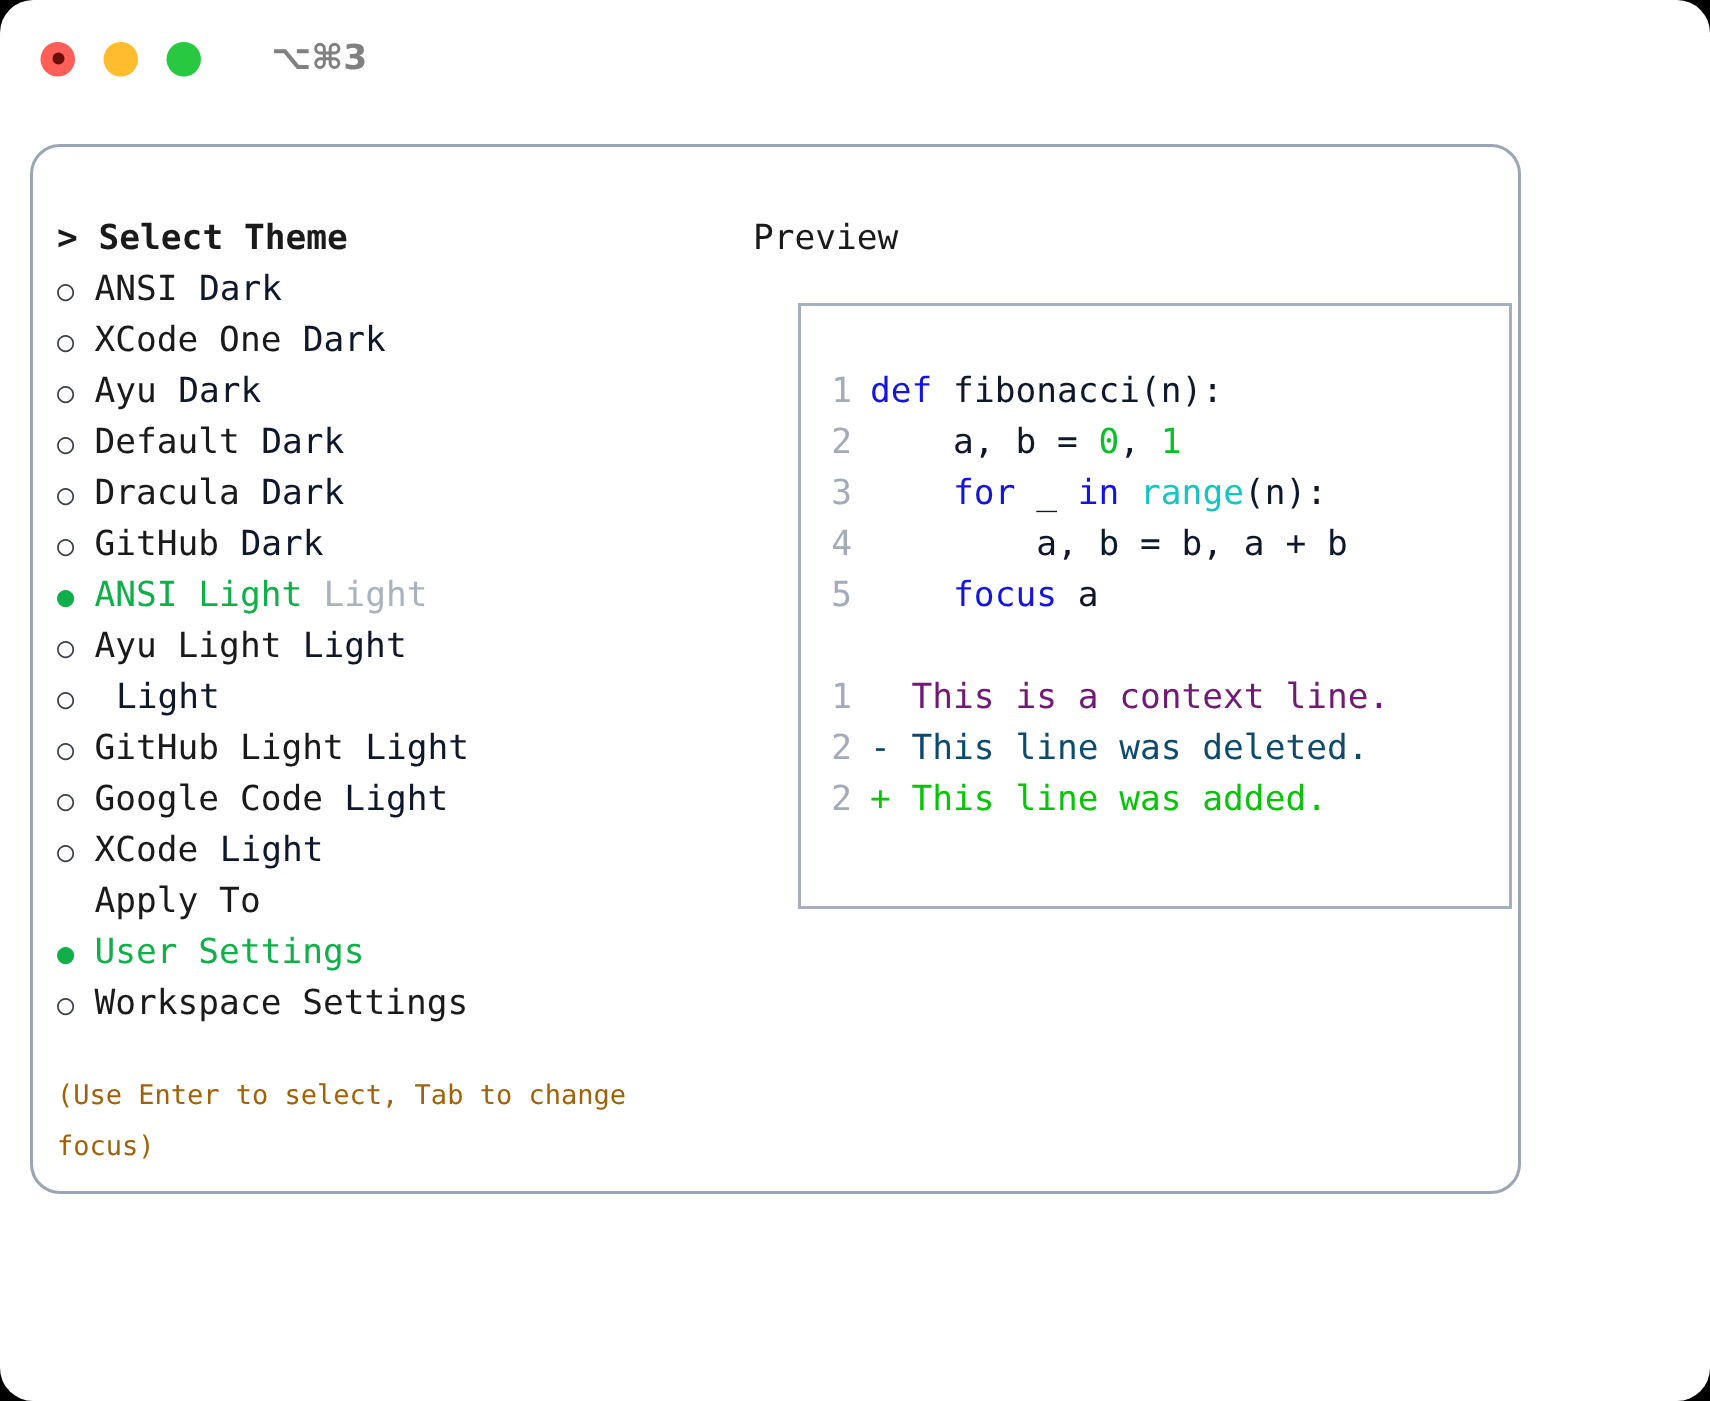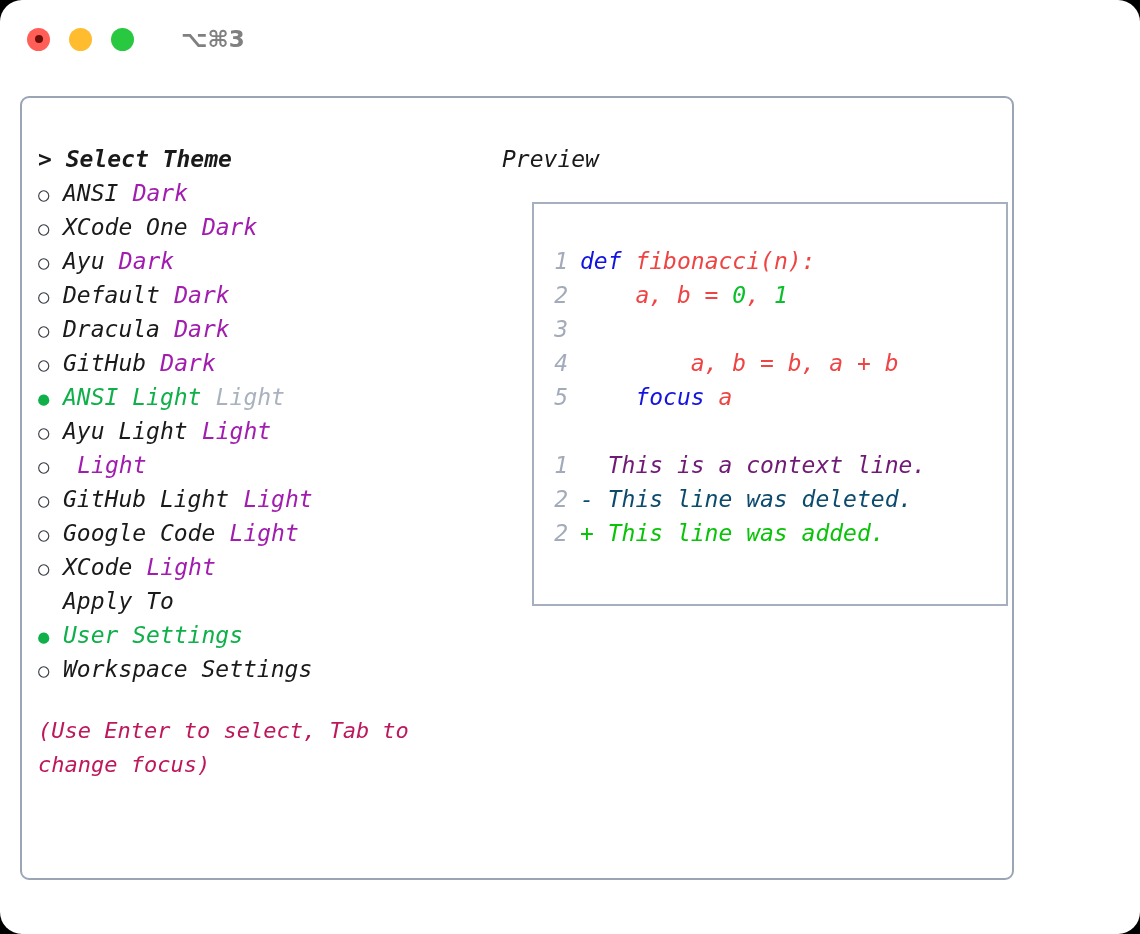--- a/index.html
+++ b/index.html
@@ -65,26 +65,25 @@
     letter-spacing: 0px;
     line-height: 1;
   }
 
   
   #app-panel {
     position: absolute;
     left: 20px;
     top: 96px;
     width: 994px;
-    height: 784px;
+    height: 700px;
     border: 2px solid #9aa5b5;
-    border-radius: 9px;
+    border-radius: 20px;
     box-sizing: border-box;
     background: #ffffff;
-    font-style: italic;
   }
 
   
   #theme-column {
     position: absolute;
     left: 16px;
     top: 44px;
     width: 440px;
   }
   #preview-column {
@@ -115,42 +114,42 @@
     display: inline-block;
     width: 25px;
     flex: 0 0 25px;
     font-size: 19px;
     color: #3a3f47;
   }
   .bullet.on { color: #0fb04a; }
   .opt-name { color: #1a1a1a; }
   .opt-row.selected .opt-name { color: #0fb04a; }
   .opt-kind {
-    color: #a21caf;
+    color: #0f172a;
     margin-left: 0.62em;
   }
   .opt-row.selected .opt-kind { color: #a9b2bf; }
 
   .group-header {
     display: flex;
     align-items: baseline;
     height: 34px;
     font-size: 23px;
     line-height: 34px;
     white-space: pre;
     color: #1a1a1a;
     text-align: right;
   }
   .group-header .bullet { color: transparent; }
 
   #hint-text {
     margin-top: 28px;
-    font-size: 22px;
-    line-height: 34px;
-    color: #be185d;
+    font-size: 18px;
+    line-height: 34px;
+    color: #a16207;
     width: 410px;
     white-space: pre-wrap;
   }
 
   
   #preview-box {
     position: absolute;
     left: 30px;
     top: 60px;
     width: 476px;
@@ -173,21 +172,21 @@
     flex: 0 0 46px;
     text-align: right;
     color: #a3abba;
     padding-right: 12px;
     box-sizing: border-box;
   }
   .code-text { color: #1a1a1a; }
   .tok-kw   { color: #1414e0; }
   .tok-fn   { color: #17c4c4; }
   .tok-num  { color: #0bbf2b; }
-  .tok-plain{ color: #ef4444; }
+  .tok-plain{ color: #0f172a; }
 
   .blank-line { height: 34px; }
 
   .diff-ctx  { color: #701a75; }
   .diff-del  { color: #0c4a6e; }
   .diff-add  { color: #09c309; }
 </style>
 </head>
 <body>
 
@@ -237,21 +236,21 @@
     </div>
 
     <div id="preview-column">
 
       <div class="section-title">Preview</div>
 
       <div id="preview-box">
         <div id="code-block">
             <div class="code-line"><span class="lineno">1</span><span class="code-text"><span class="tok-kw">def</span><span class="tok-plain"> </span><span class="tok-plain">fibonacci(n):</span></span></div>
             <div class="code-line"><span class="lineno">2</span><span class="code-text"><span class="tok-plain">    a, b = </span><span class="tok-num">0</span><span class="tok-plain">, </span><span class="tok-num">1</span></span></div>
-            <div class="code-line"><span class="lineno">3</span></div>
+            <div class="code-line"><span class="lineno">3</span><span class="code-text"><span class="tok-plain">    </span><span class="tok-kw">for</span><span class="tok-plain"> _ </span><span class="tok-kw">in</span><span class="tok-plain"> </span><span class="tok-fn">range</span><span class="tok-plain">(n):</span></span></div>
             <div class="code-line"><span class="lineno">4</span><span class="code-text"><span class="tok-plain">        a, b = b, a + b</span></span></div>
             <div class="code-line"><span class="lineno">5</span><span class="code-text"><span class="tok-plain">    </span><span class="tok-kw">focus</span><span class="tok-plain"> a</span></span></div>
           </div>
         <div class="blank-line"></div>
         <div id="diff-block">
             <div class="code-line"><span class="lineno">1</span><span class="diff-ctx">  This is a context line.</span></div>
             <div class="code-line"><span class="lineno">2</span><span class="diff-del">- This line was deleted.</span></div>
             <div class="code-line"><span class="lineno">2</span><span class="diff-add">+ This line was added.</span></div>
           </div>
       </div>

